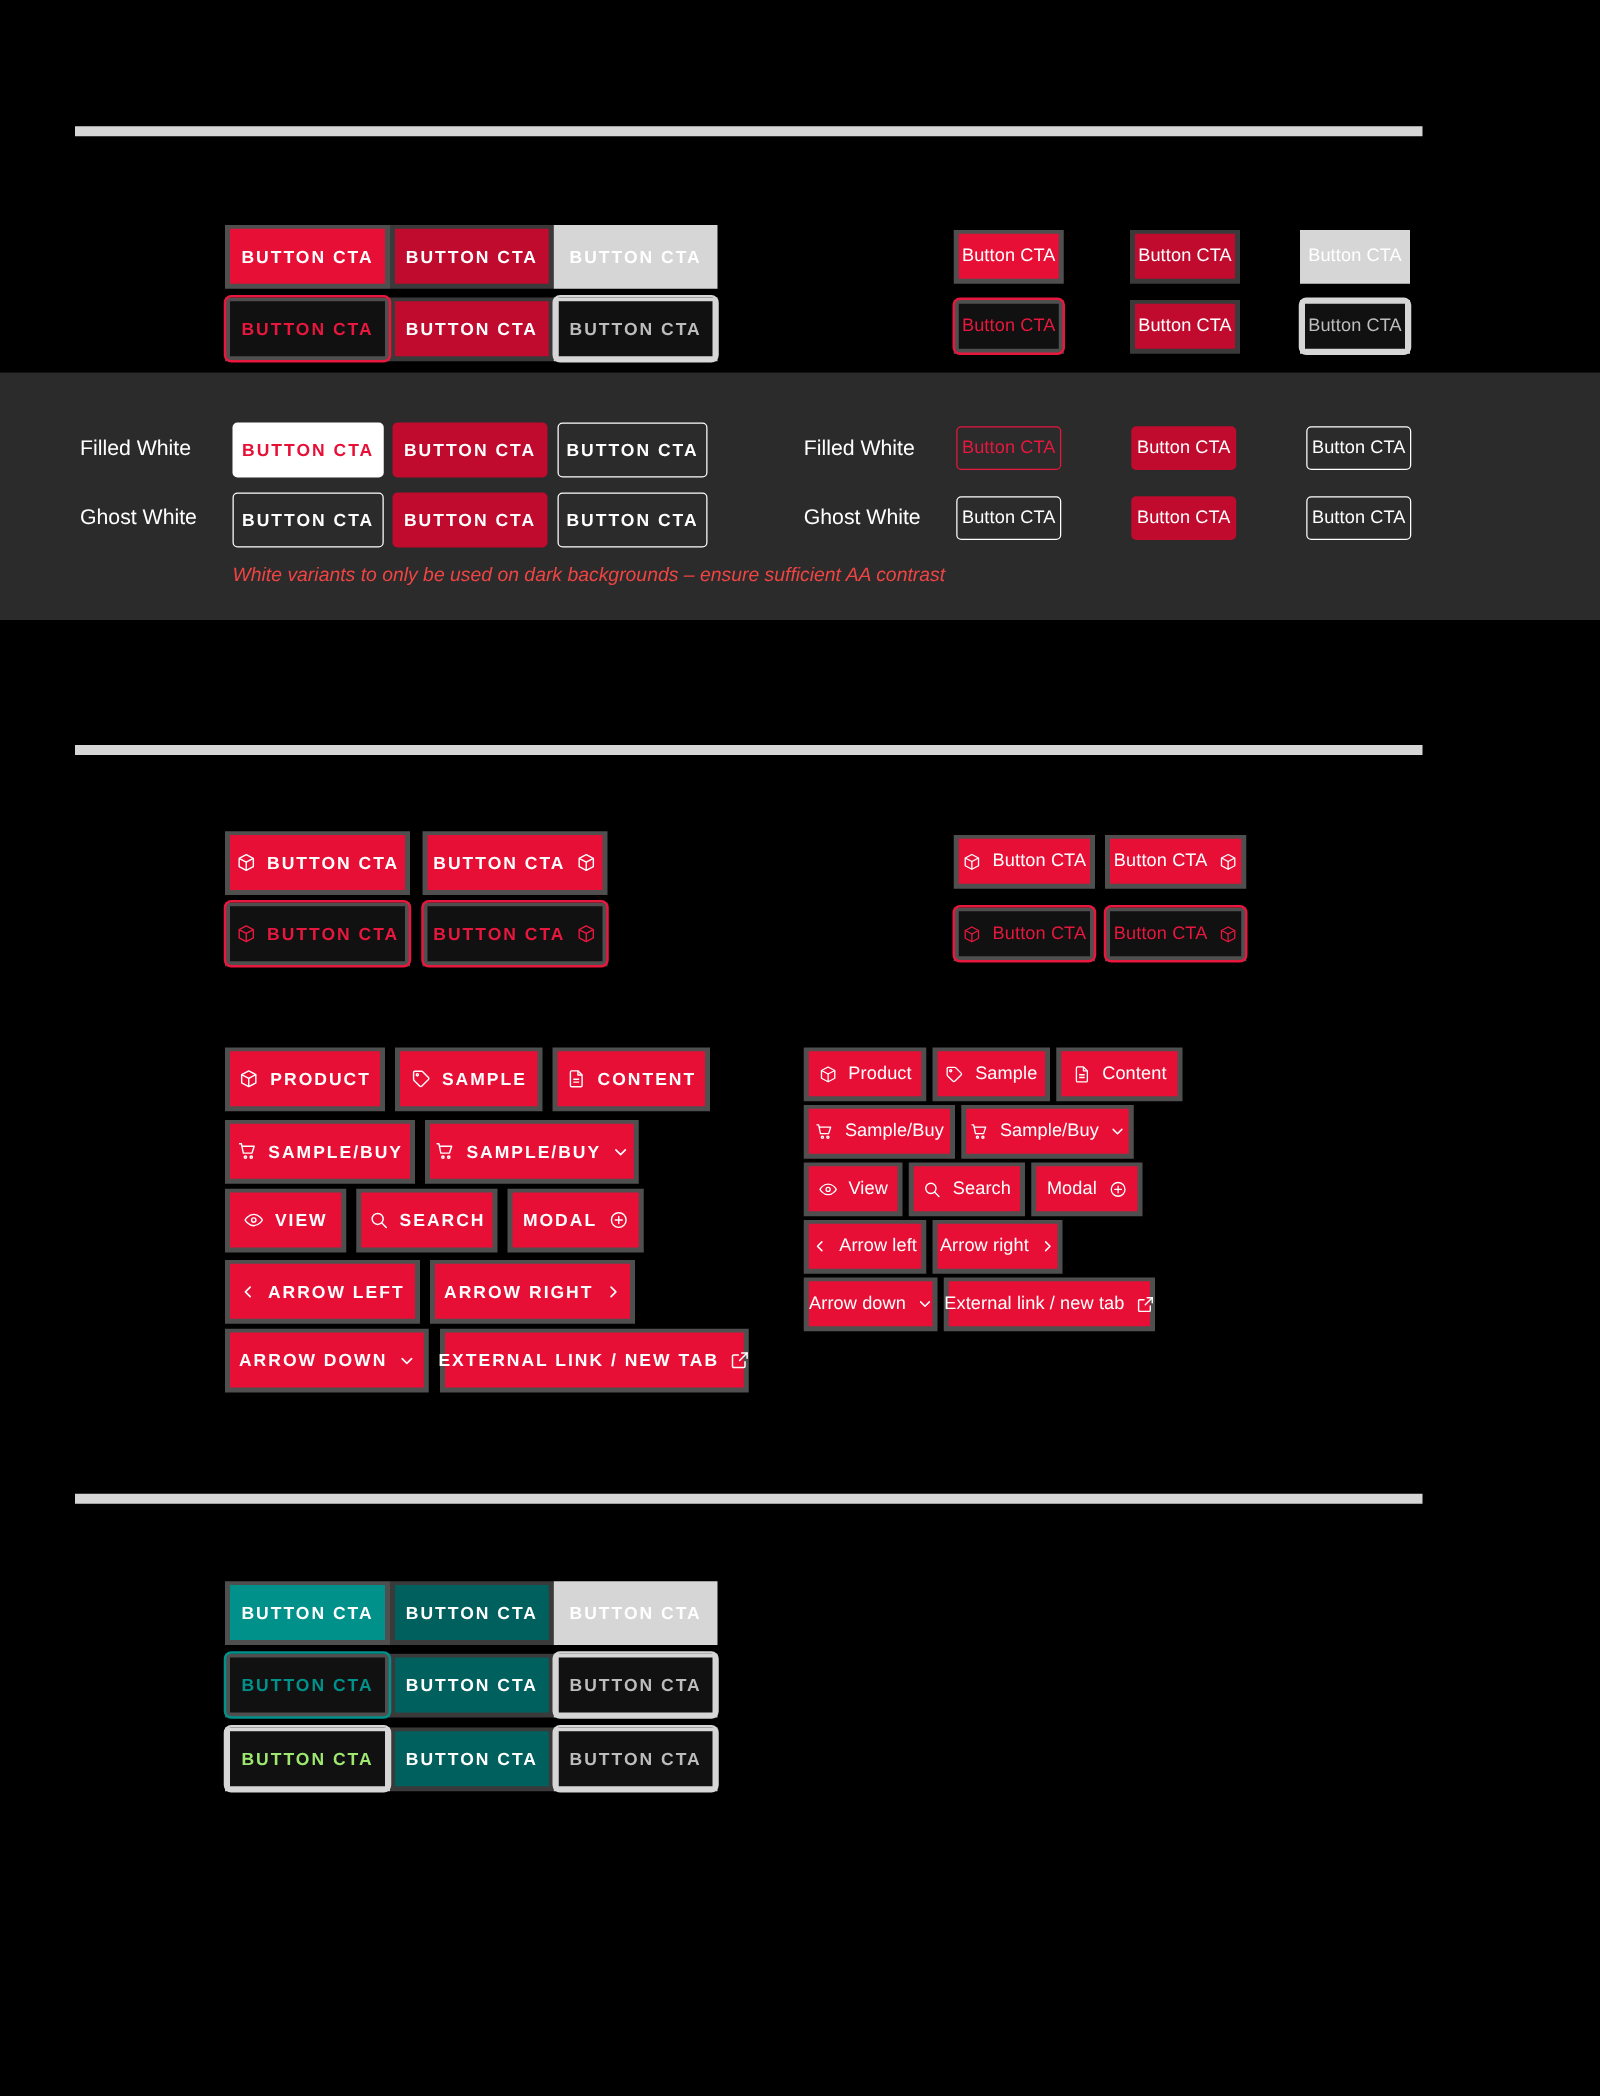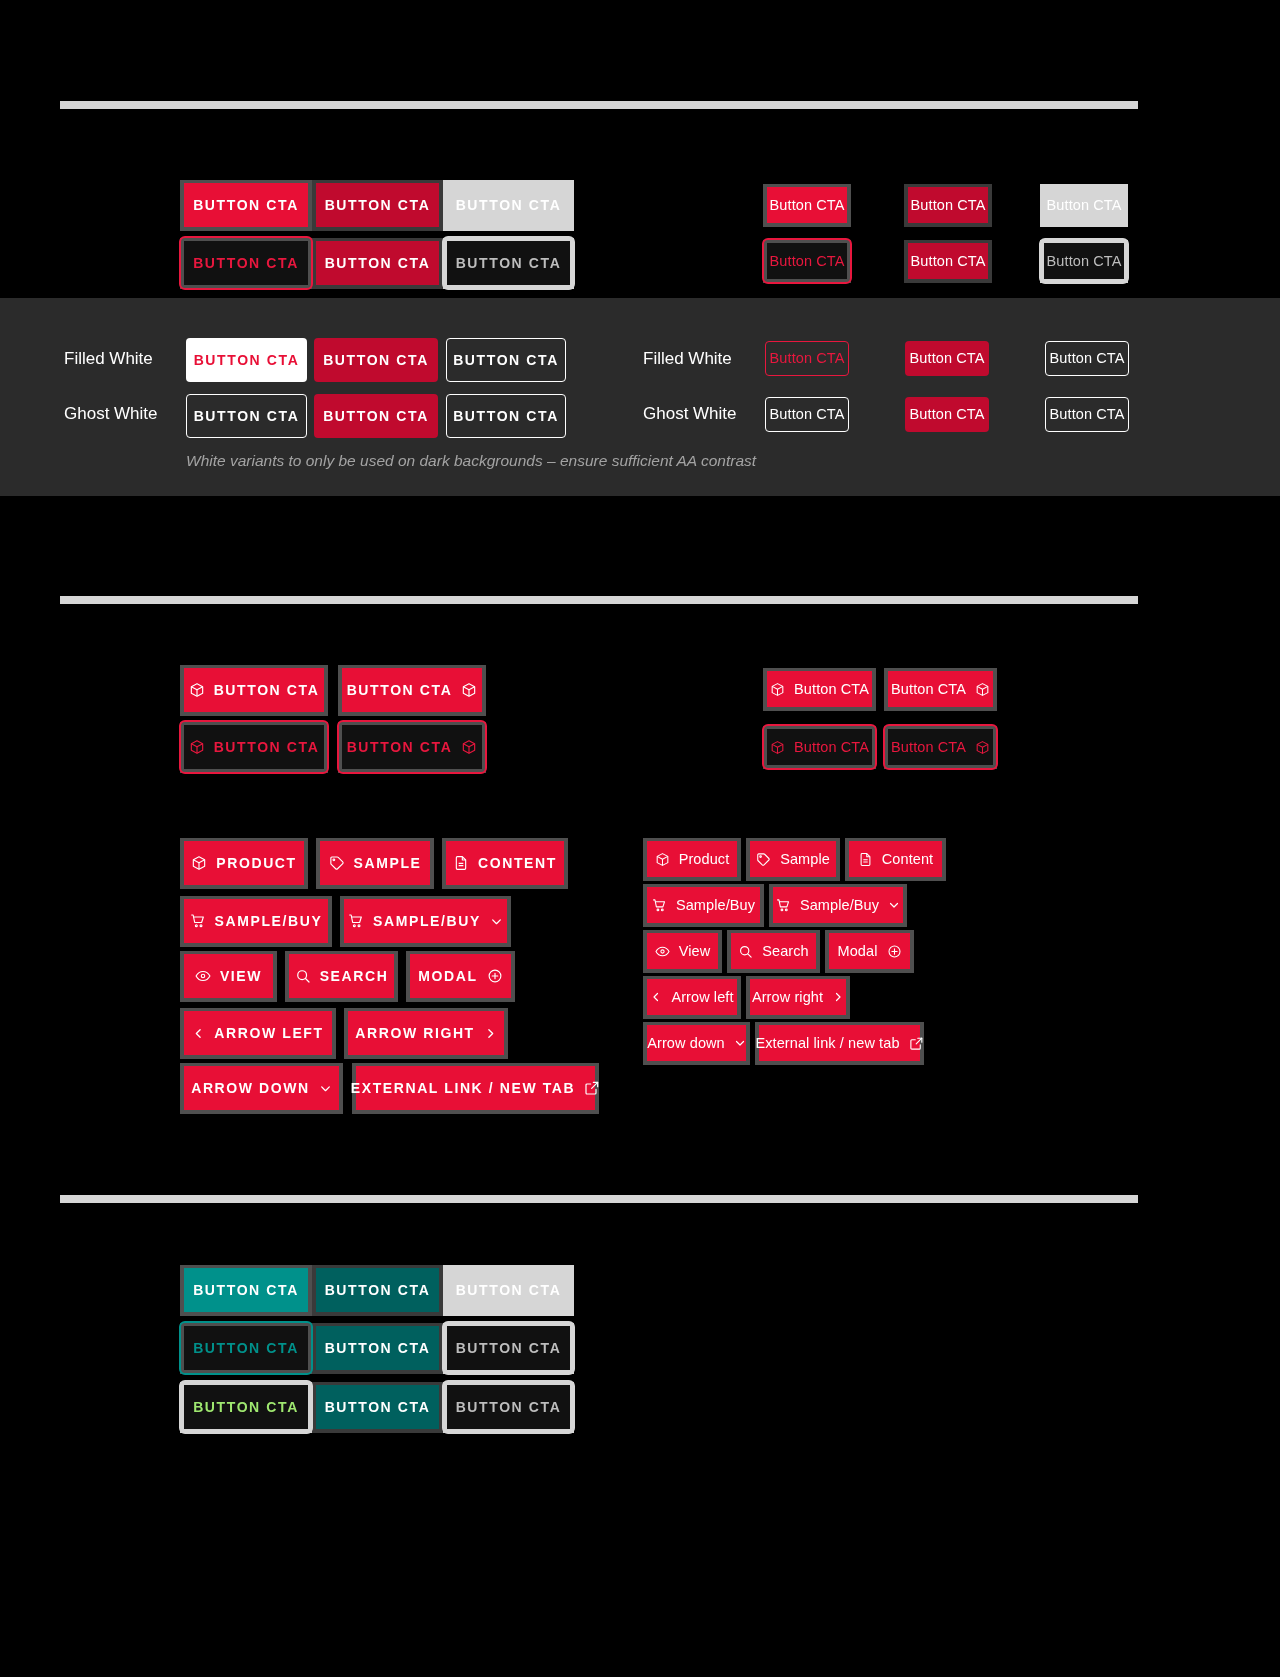--- a/index.html
+++ b/index.html
@@ -94,21 +94,21 @@
 
   .row { position: absolute; display: flex; align-items: flex-start; }
 
   .label {
     color: #ffffff;
     font-size: 17px;
     font-weight: 400;
     line-height: 1;
   }
   .note {
-    color: #a3a3a3;
+    color: #ef4444;
     font-style: italic;
     font-size: 15.5px;
   }
 
   .icon { display: inline-flex; align-items: center; justify-content: center; }
   .icon svg { display: block; }
 </style>
 </head>
 <body>
 

